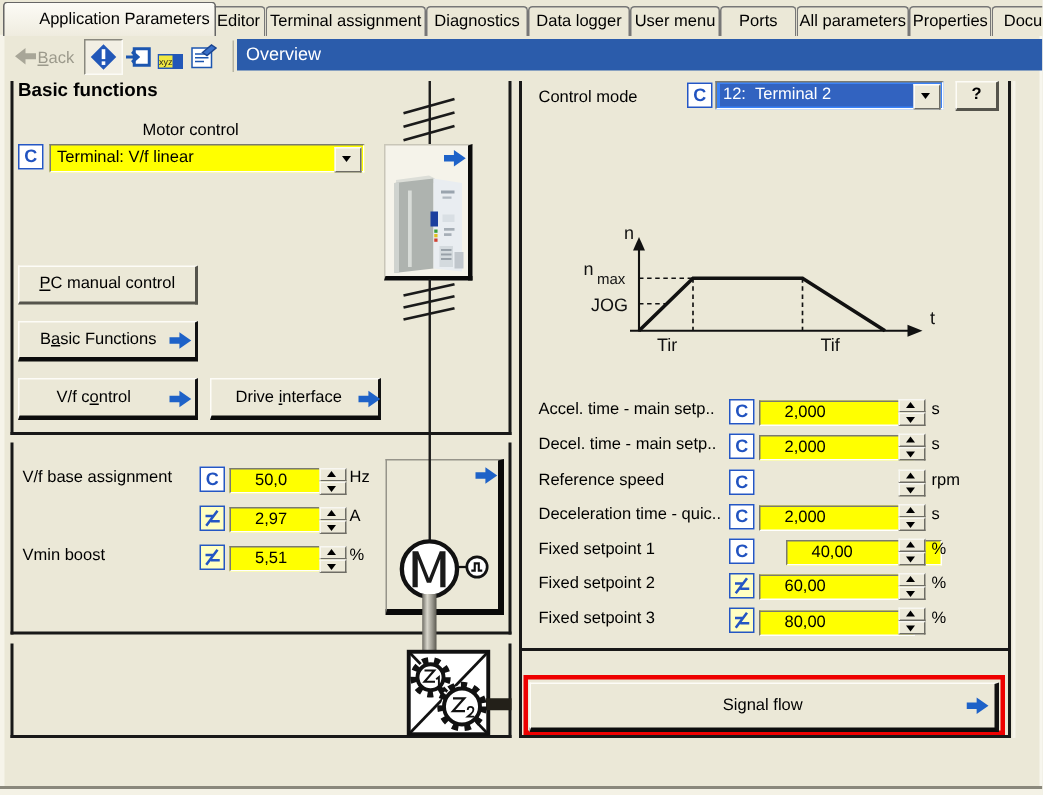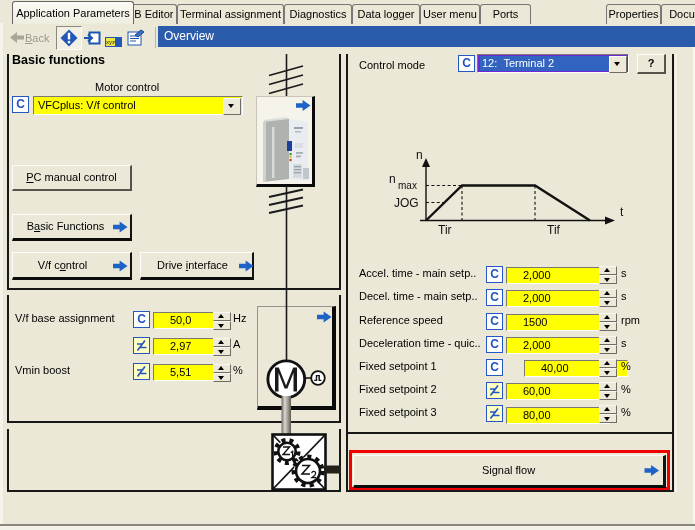--- a/index.html
+++ b/index.html
@@ -18,27 +18,28 @@
 .nbtn{position:absolute;background:#ebe8d7;border-top:1px solid #fdfcf7;border-left:1px solid #fdfcf7;border-right:2px solid #121212;border-bottom:3px solid #0c0c0c;font-size:11px;text-align:center;color:#000;}
 u{text-decoration:underline;}
 </style></head><body>
 <div id="win">
 
   <div class="abs" style="left:0;top:23px;width:3px;height:501px;background:#f6f4ea;"></div>
   <div class="abs" style="left:675px;top:54px;width:2px;height:438px;background:#f6f4ea;"></div>
   <div class="abs" style="left:693px;top:23px;width:2px;height:501px;background:#f7f6ee;"></div>
 
   <div class="abs" style="left:0;top:0;width:695px;height:23px;background:#ebe8d7;"></div>
-  <div class="tab" id="tabact" style="left:12px;width:120px;line-height:22px;">Application Parameters</div>
+  <div class="tab" id="tabact" style="left:2px;width:120px;line-height:22px;padding-left:20px;">Application Parameters</div>
   <div class="tab" style="left:124px;width:51px;">FB Editor</div>
   <div class="tab" style="left:177px;width:105px;">Terminal assignment</div>
   <div class="tab" style="left:284px;width:66px;">Diagnostics</div>
   <div class="tab" style="left:352px;width:66px;">Data logger</div>
   <div class="tab" style="left:420px;width:58px;">User menu</div>
   <div class="tab" style="left:480px;width:49px;">Ports</div>
+  <div class="tab" style="left:531px;width:73px;">All parameters</div>
   <div class="tab" style="left:606px;width:53px;">Properties</div>
   <div class="tab" style="left:661px;width:40px;border-radius:3px 0 0 0;">Docu</div>
 
   <div class="abs" style="left:9px;top:31px;width:42px;height:15px;color:#9c9a8c;font-size:11px;">
     <svg width="16" height="13" style="vertical-align:-2px;">
         <path d="M1 6.5 L8 1 L8 4.5 L15 4.5 L15 8.5 L8 8.5 L8 12 Z" fill="#a8a698"></path>
       </svg><u>B</u>ack</div>
   <div class="abs" style="left:56px;top:26px;width:24px;height:22px;background:#f2efe4;border:1px solid;border-color:#8a897f #fcfbf6 #fcfbf6 #8a897f;">
     <svg width="24" height="22">
         <path d="M12 2.5 L20.5 11 L12 19.5 L3.5 11 Z" fill="#2257b8"></path>
@@ -69,26 +70,26 @@
   <div class="grp" style="left:346px;top:54px;width:328px;height:438px;"></div>
   <div class="abs" style="left:348px;top:432px;width:324px;height:2px;background:#181818;"></div>
 
   <div class="abs" style="left:0;top:524px;width:695px;height:2px;background:#8a887c;"></div>
   <div class="abs" style="left:0;top:526px;width:695px;height:4px;background:#f4f2e6;"></div>
 
   <div class="lbl" style="left:12px;top:53px;font-size:12.5px;font-weight:bold;">Basic functions</div>
   <div class="lbl" style="left:95px;top:81px;">Motor control</div>
   <div class="cic" style="left:12px;top:96px;">C</div>
   <div class="abs" style="left:33px;top:96px;width:210px;height:19px;border:1px solid;border-color:#7a7a70 #fff #fff #7a7a70;background:#ffff00;box-sizing:border-box;">
-    <div class="lbl" style="left:4px;top:2px;">VFCplus: V/f control</div>
+    <div class="lbl" style="left:4px;top:2px;">Terminal: V/f linear</div>
     <div class="abs" style="right:1px;top:1px;width:16px;height:15px;background:#ece9d8;border:1px solid;border-color:#fdfcf7 #6e6d65 #6e6d65 #fdfcf7;">
         <div class="tri-d" style="left:4px;top:5px;"></div>
       </div>
   </div>
-  <div class="btn" style="left:12px;top:165px;width:117px;height:23px;line-height:23px;"><u>P</u>C manual control</div>
+  <div class="btn" style="left:12px;top:177px;width:117px;height:23px;line-height:23px;"><u>P</u>C manual control</div>
   <div class="nbtn" style="left:12px;top:214px;width:105px;height:23px;line-height:23px;padding-right:12px;">B<u>a</u>sic Functions</div>
   <div class="nbtn" style="left:12px;top:252px;width:99px;height:24px;line-height:24px;padding-right:18px;">V/f c<u>o</u>ntrol</div>
   <div class="nbtn" style="left:140px;top:252px;width:103px;height:24px;line-height:24px;padding-right:8px;">Drive <u>i</u>nterface</div>
 
   <div class="abs" style="left:256px;top:96px;width:55px;height:87px;background:#f5f3ea;border-top:1px solid #c9c6b8;border-left:1px solid #c9c6b8;border-right:3px solid #0a0a0a;border-bottom:3px solid #0a0a0a;"></div>
 
   <div class="abs" style="left:257px;top:306px;width:74px;height:99px;border-top:1px solid #96948a;border-left:1px solid #96948a;border-right:4px solid #0a0a0a;border-bottom:4px solid #0a0a0a;"></div>
 
   <div class="lbl" style="left:15px;top:310px;height:17px;line-height:17px;">V/f base assignment</div>
   <div class="lbl" style="left:15px;top:362px;height:17px;line-height:17px;">Vmin boost</div>
@@ -125,21 +126,21 @@
       <div class="sb">
         <div class="tri-d"></div>
       </div>
     </div>
   <div class="lbl" style="left:233px;top:310px;height:17px;line-height:17px;">Hz</div>
   <div class="lbl" style="left:233px;top:336px;height:17px;line-height:17px;">A</div>
   <div class="lbl" style="left:233px;top:362px;height:17px;line-height:17px;">%</div>
 
   <div class="lbl" style="left:359px;top:59px;">Control mode</div>
   <div class="cic" style="left:458px;top:55px;">C</div>
-  <div class="abs" style="left:477px;top:54px;width:152px;height:19px;border:1px solid;border-color:#7a7a70 #fff #fff #7a7a70;background:#6d28d9;box-sizing:border-box;">
+  <div class="abs" style="left:477px;top:54px;width:152px;height:19px;border:1px solid;border-color:#7a7a70 #fff #fff #7a7a70;background:#3b82f6;box-sizing:border-box;">
     <div class="abs" style="left:2px;top:1px;width:130px;height:15px;background:#3263c0;color:#fff;font-size:11px;padding:1px 0 0 2px;box-sizing:border-box;white-space:nowrap;">12:&nbsp;&nbsp;Terminal 2</div>
     <div class="abs" style="right:1px;top:1px;width:16px;height:15px;background:#ece9d8;border:1px solid;border-color:#fdfcf7 #6e6d65 #6e6d65 #fdfcf7;">
         <div class="tri-d" style="left:4px;top:5px;"></div>
       </div>
   </div>
   <div class="btn" style="left:637px;top:54px;width:26px;height:17px;line-height:17px;font-weight:bold;">?</div>
 
   <div class="lbl" style="left:359px;top:265px;height:17px;line-height:17px;">Accel. time - main setp..</div>
   <div class="lbl" style="left:359px;top:288px;height:17px;line-height:17px;">Decel. time - main setp..</div>
   <div class="lbl" style="left:359px;top:312px;height:17px;line-height:17px;">Reference speed</div>
@@ -153,21 +154,20 @@
   <div class="cic" style="left:486px;top:336px;">C</div>
   <div class="cic" style="left:486px;top:359px;">C</div>
   <div class="nic" style="left:486px;top:382px;"><svg width="15" height="15">
         <path d="M3 6 h5.5 M6.5 9.5 h6 M3.5 12.5 L11 2.5" stroke="#2456c4" stroke-width="1.7" fill="none"></path>
       </svg></div>
   <div class="nic" style="left:486px;top:405px;"><svg width="15" height="15">
         <path d="M3 6 h5.5 M6.5 9.5 h6 M3.5 12.5 L11 2.5" stroke="#2456c4" stroke-width="1.7" fill="none"></path>
       </svg></div>
   <div class="fld" style="left:506px;top:267px;width:86px;height:15px;">2,000</div>
   <div class="fld" style="left:506px;top:290px;width:86px;height:15px;">2,000</div>
-  <div class="fld" style="left:506px;top:314px;width:86px;height:15px;">1500</div>
   <div class="fld" style="left:506px;top:337px;width:86px;height:15px;">2,000</div>
   <div class="fld" style="left:492px;top:360px;width:86px;height:15px;margin-left:32px;">40,00</div>
   <div class="fld" style="left:506px;top:383px;width:86px;height:15px;">60,00</div>
   <div class="fld" style="left:506px;top:407px;width:86px;height:15px;">80,00</div>
   <div class="spin" style="left:599px;top:266px;">
       <div class="sb">
         <div class="tri-u"></div>
       </div>
       <div class="sb">
         <div class="tri-d"></div>

